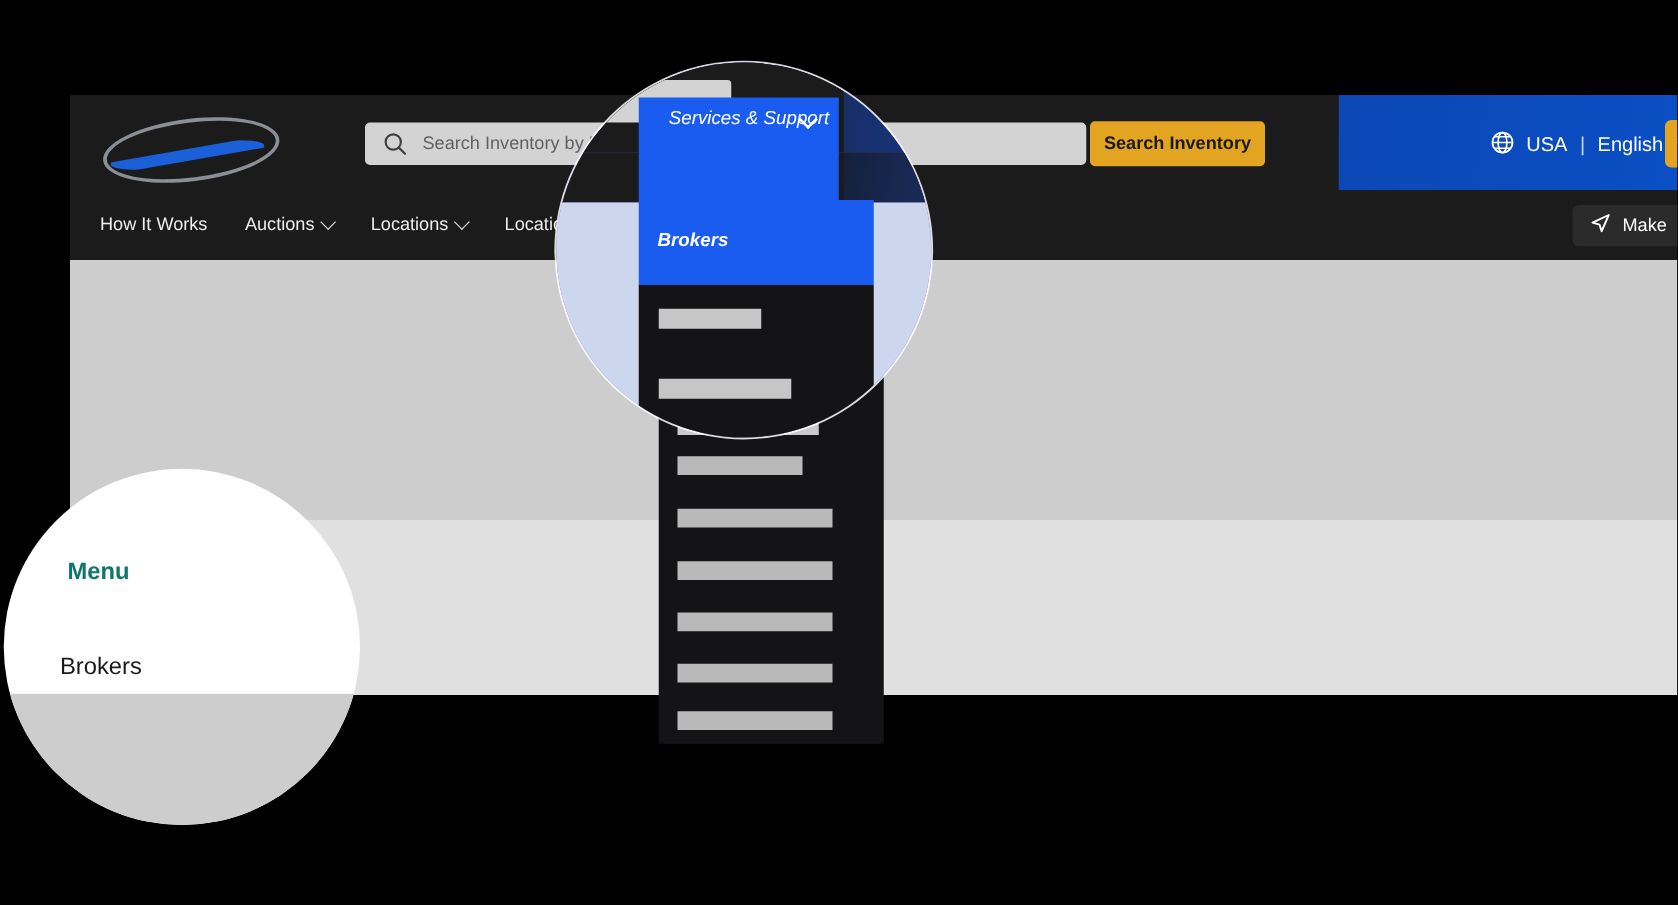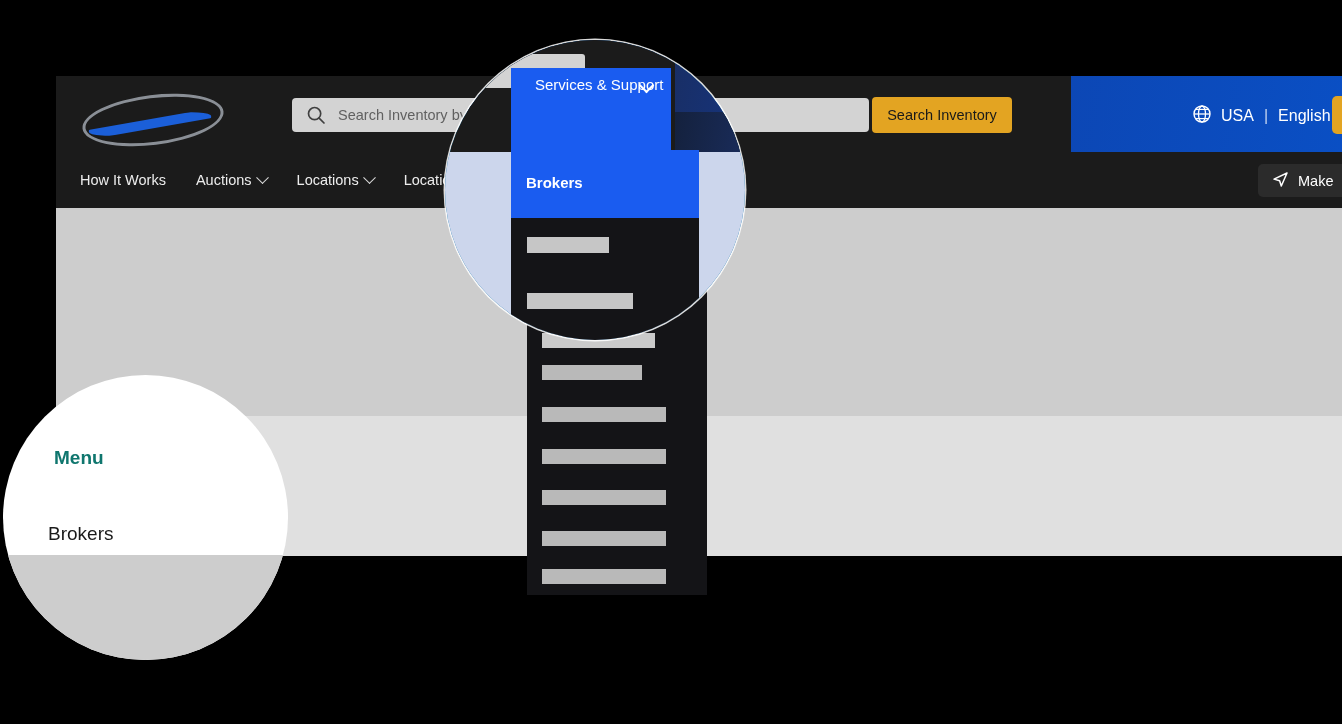--- a/index.html
+++ b/index.html
@@ -56,21 +56,21 @@
   #searchwrap .mag{margin-left:14px;display:flex;}
   #searchwrap input{
     border:0;background:transparent;outline:none;flex:1;
     font-family:"Liberation Sans",sans-serif;font-size:14.5px;color:#3b3b3b;
     padding-left:12px;
   }
   #searchwrap input::placeholder{color:#616161;opacity:1;}
   #searchbtn{
     position:absolute;left:816px;top:21px;width:140px;height:36px;
     background:#e3a422;border:0;border-radius:4px;
-    font-family:"Liberation Sans",sans-serif;font-weight:400;font-size:14.5px;color:#1a1a1a;
+    font-family:"Liberation Sans",sans-serif;font-weight:700;font-size:14.5px;color:#1a1a1a;
     cursor:pointer;
   }
   #lang{
     position:absolute;left:1136px;top:28px;display:flex;align-items:center;gap:9px;
     color:#fff;font-size:16px;
   }
   #lang .sep{opacity:.75;padding:0 1px;}
   #rightbtn{
     position:absolute;left:1276px;top:20px;width:56px;height:38px;
     background:#e3a422;border-radius:5px;
@@ -120,24 +120,25 @@
        rgba(255,255,255,.30) 40%,
        rgba(255,255,255,.26) 48%,
        rgba(255,255,255,.13) 55%,
        rgba(255,255,255,.045) 63%,
        rgba(255,255,255,0) 72%);
     filter:url(#dither);
     opacity:.95;
     pointer-events:none;
   }
   #mag{
-    position:absolute;left:445px;top:40px;width:300px;height:300px;
+    position:absolute;left:445px;top:50px;width:300px;height:300px;
     border-radius:50%;overflow:hidden;
     box-shadow:0 0 0 1.5px rgba(255,255,255,.85);
-    background:#0369a1;
+    background:#8b5cf6;
+    font-style:italic;
   }
   
   #mag-inner{position:absolute;left:0;top:0;width:300px;height:300px;overflow:hidden;}
   .m-dark     {position:absolute;background:#1b1b1b;}
   .m-blue     {position:absolute;background:#1a5cf0;}
   .m-navy     {position:absolute;background:linear-gradient(100deg,#14213d 0%,#1a2d5e 60%,#12378f 100%);}
   .m-grayband {position:absolute;background:#ccd6ec;}
   .m-search   {position:absolute;background:#d3d3d3;}
   .m-panel    {position:absolute;background:#141417;}
   .m-bar      {position:absolute;background:#c6c6c6;}

